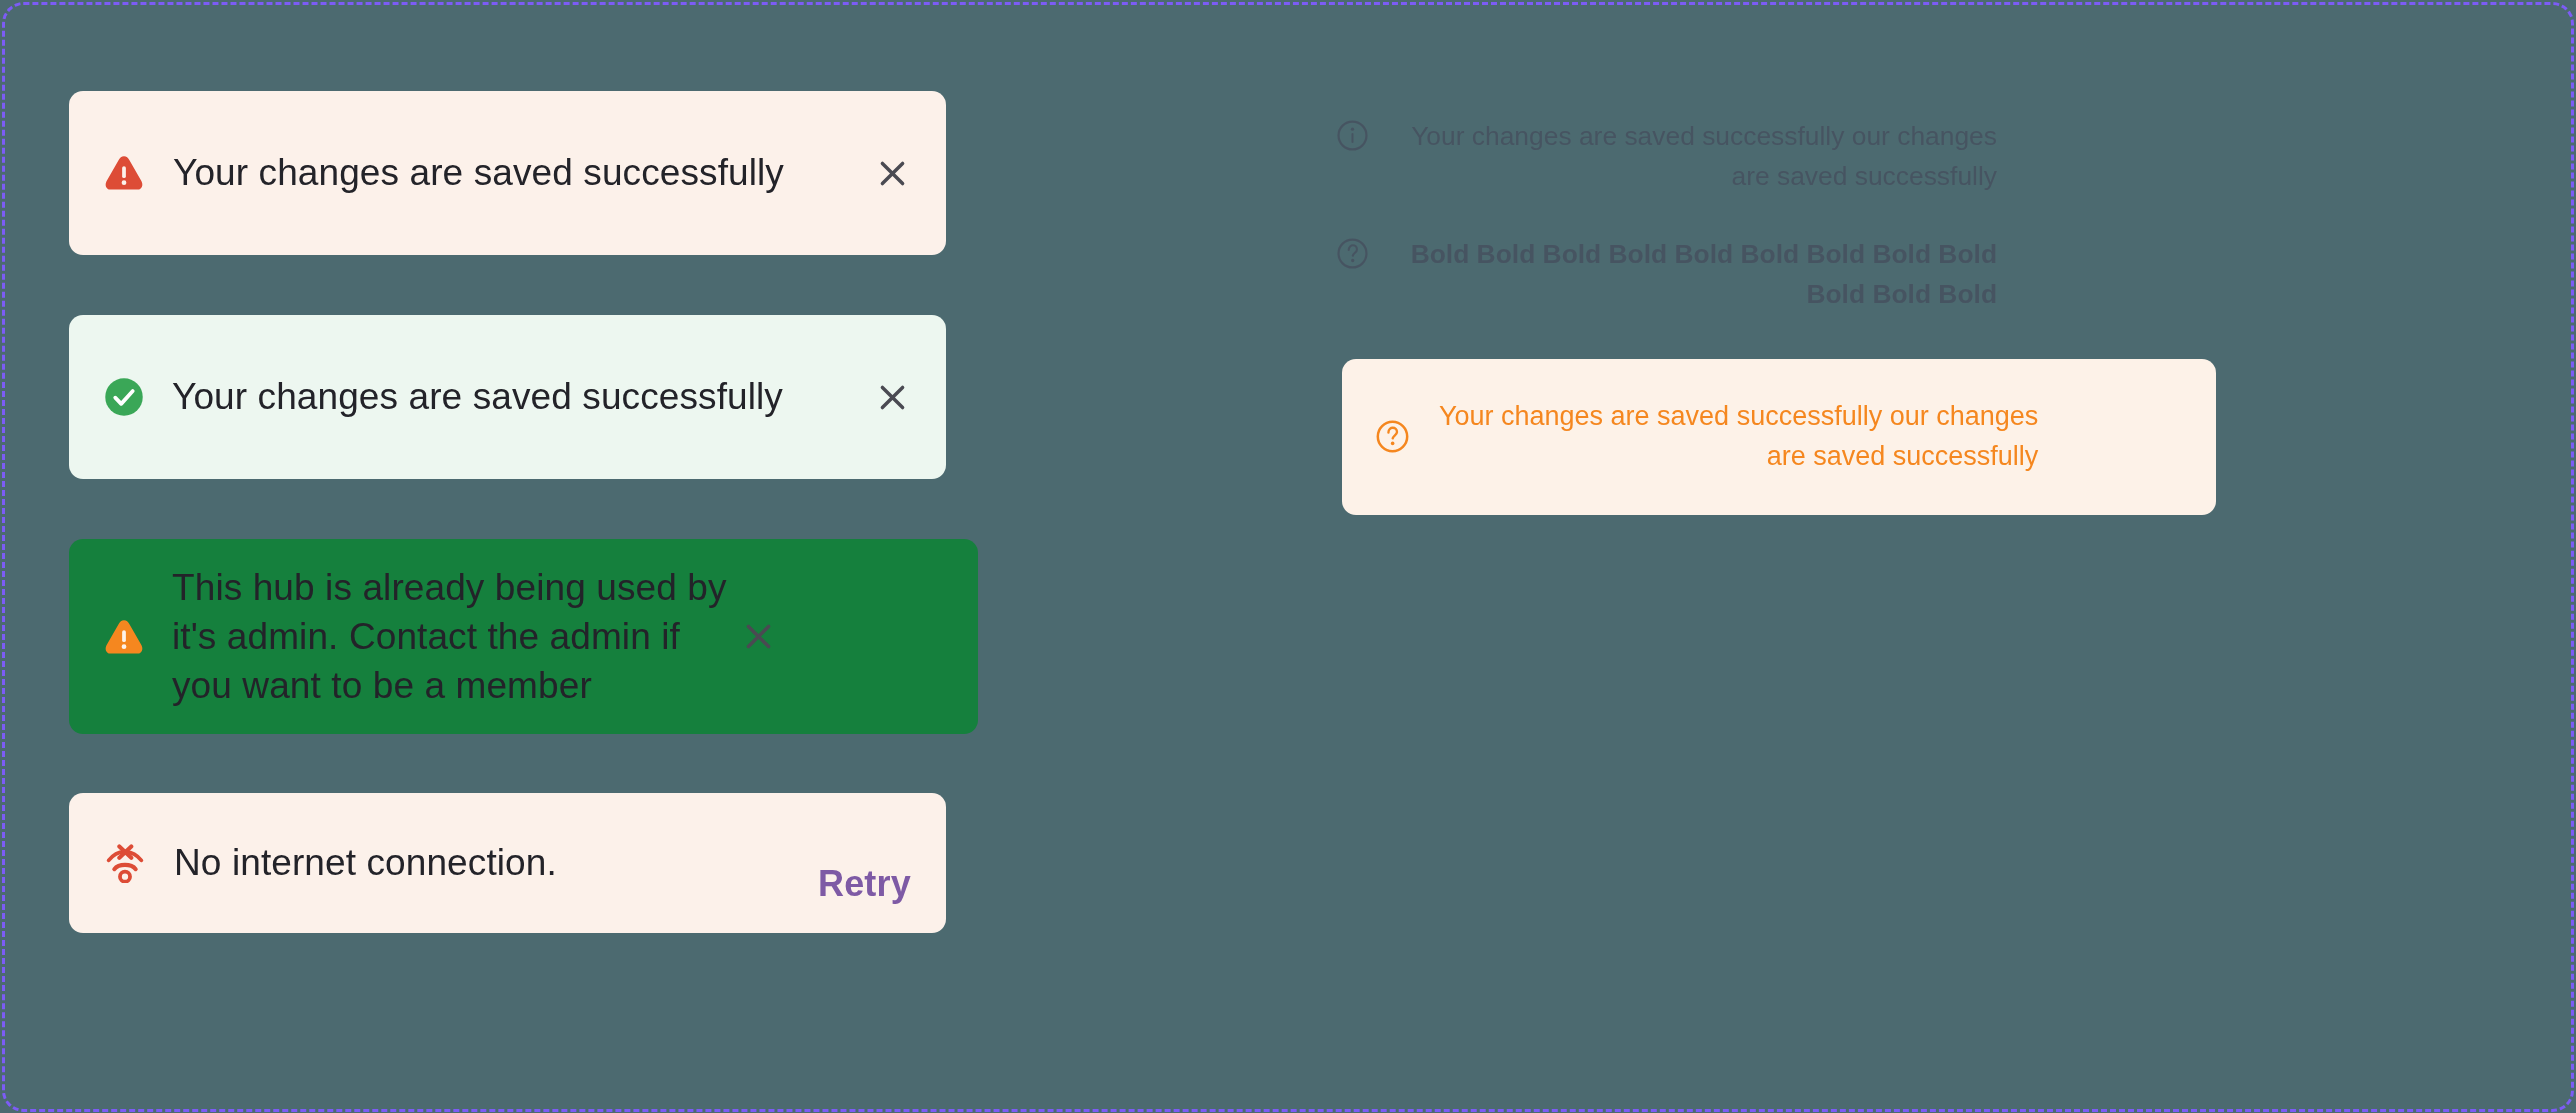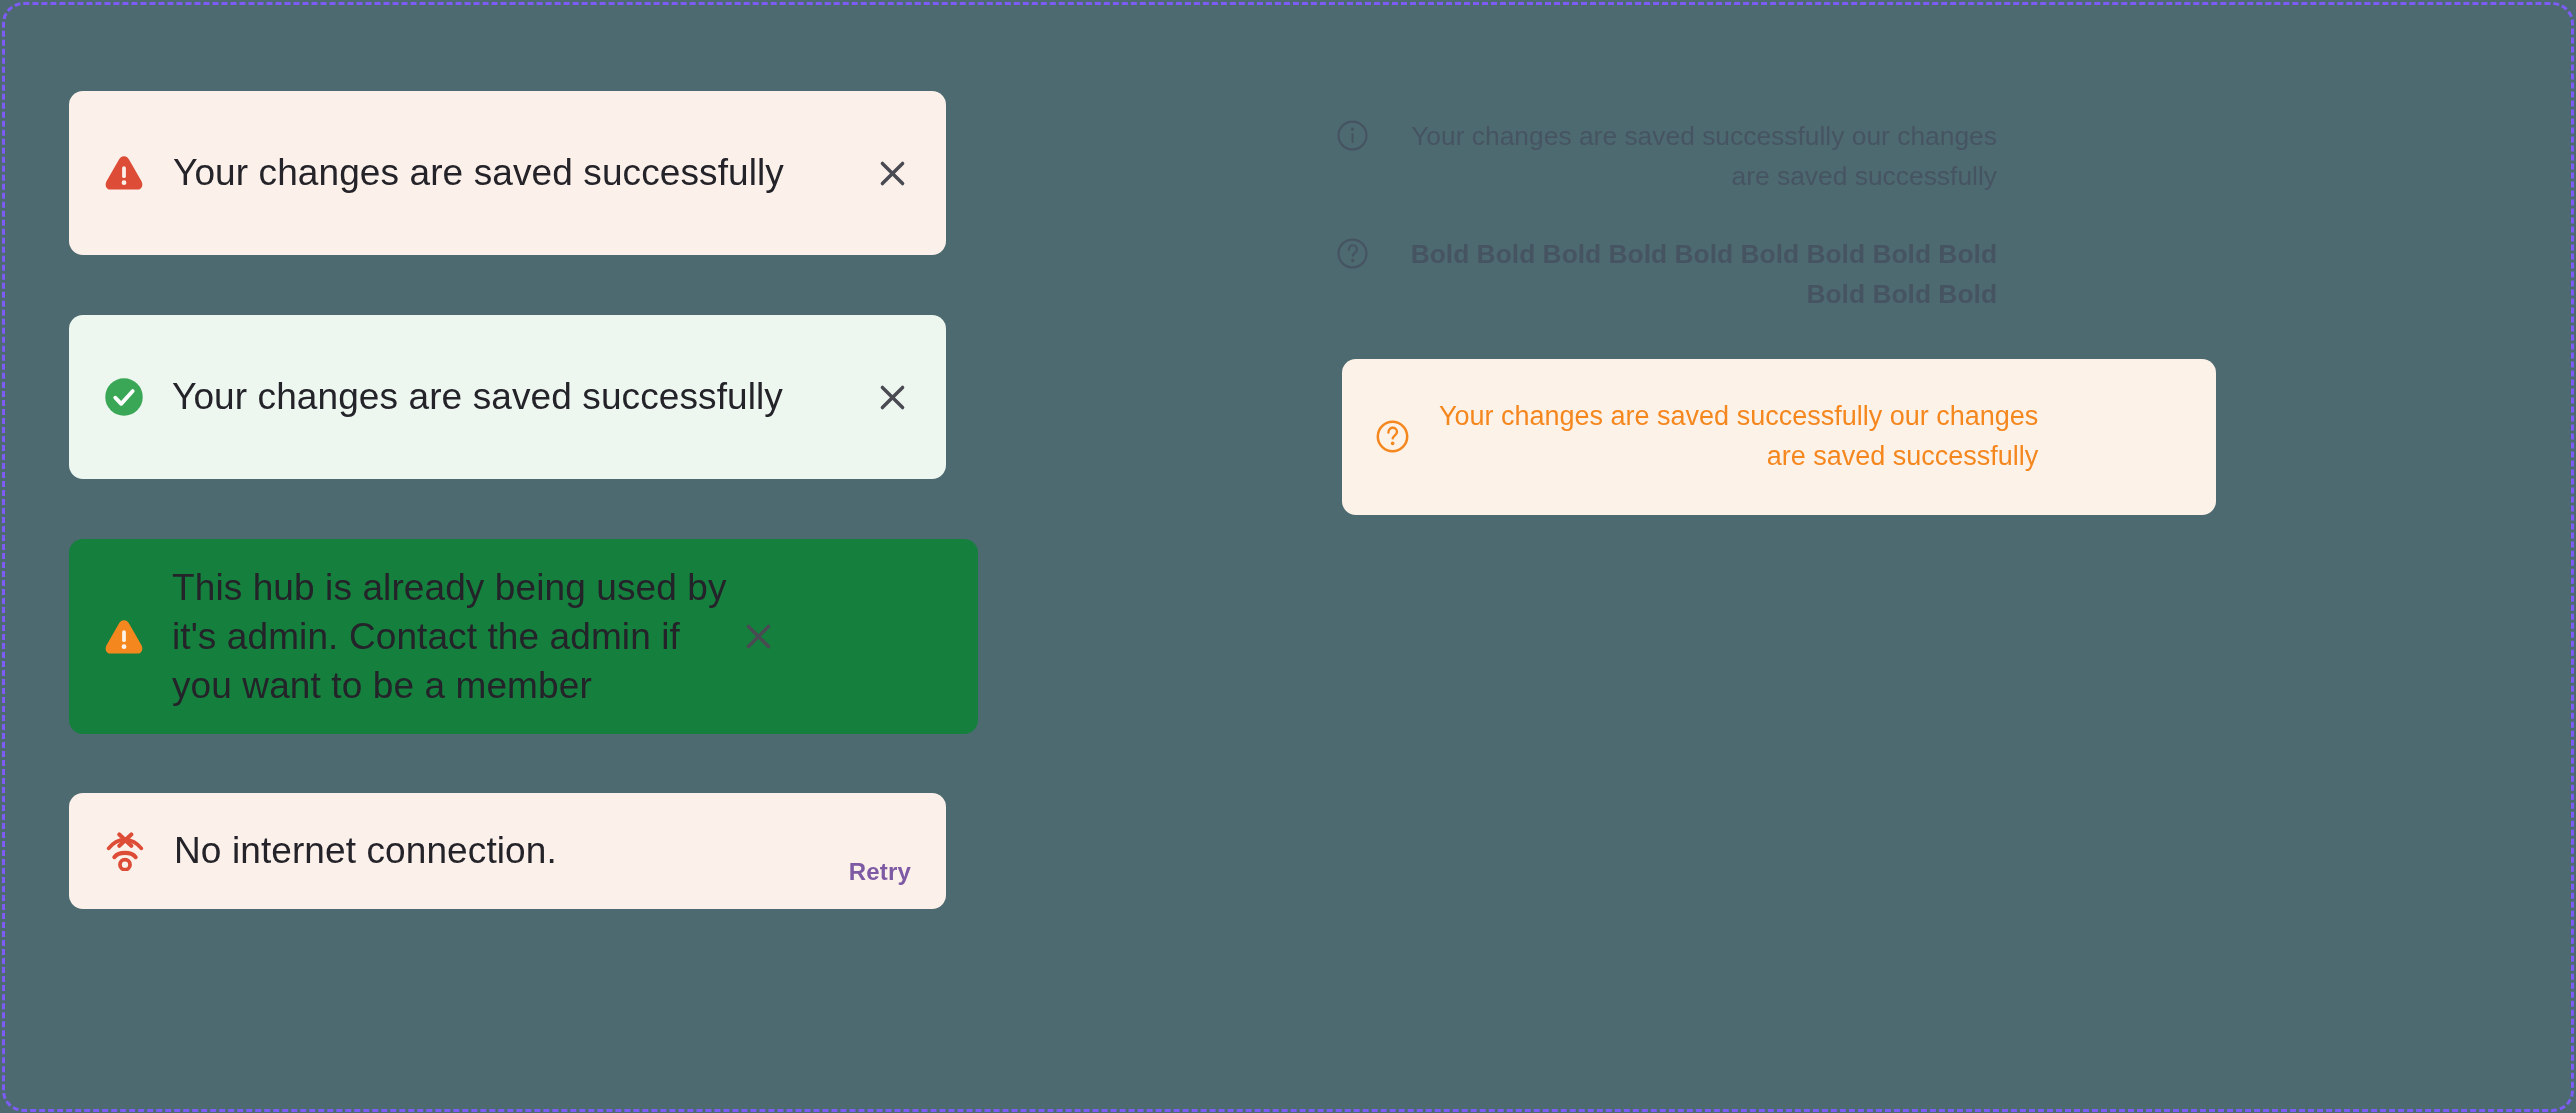--- a/index.html
+++ b/index.html
@@ -62,31 +62,31 @@
     display: flex;
     align-items: center;
     justify-content: center;
     cursor: pointer;
   }
 
   
   #toast-error   { width: 877px; height: 164px; background: #fcf1ea; padding: 0 34px 0 35px; }
   #toast-success { width: 877px; height: 164px; background: #edf7f0; padding: 0 34px 0 35px; margin-top: 60px; }
   #toast-warning { width: 909px; height: 195px; background: #15803d; padding: 0 29px 0 35px; margin-top: 60px; }
-  #toast-offline { width: 877px; height: 116px; background: #fcf1ea; padding: 0 35px 0 35px; margin-top: 59px; }
+  #toast-offline { width: 877px; height: 140px; background: #fcf1ea; padding: 0 35px 0 35px; margin-top: 59px; }
 
   #toast-error   .toast-msg { margin-left: 29px; }
   #toast-success .toast-msg { margin-left: 28px; }
   #toast-warning .toast-msg { margin-left: 28px; max-width: 566px; }
   #toast-offline .toast-msg { margin-left: 28px; }
 
   .retry-link {
     flex: 0 0 auto;
     color: #7e5aa5;
-    font-size: 24px;
+    font-size: 36px;
     font-weight: bold;
     cursor: pointer;
     letter-spacing: 0.2px;
     margin-top: 41px;
   }
 
   
   #right-column {
     position: absolute;
     left: 1336px;

